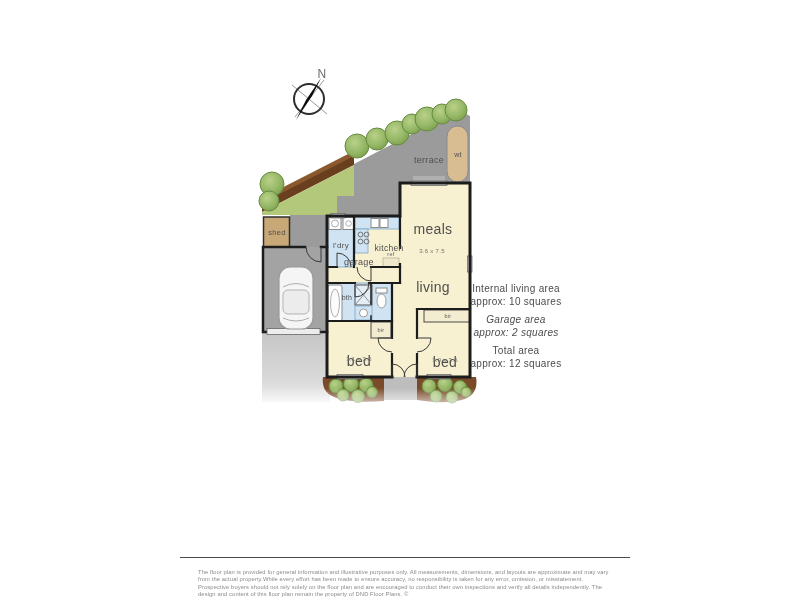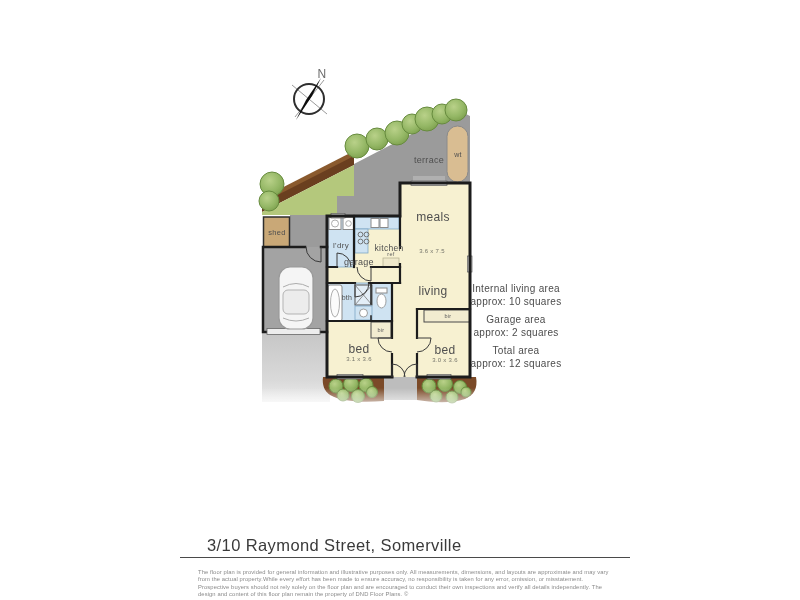--- a/index.html
+++ b/index.html
@@ -3,21 +3,21 @@
 <meta charset="utf-8">
 <style>
   html,body{margin:0;padding:0;background:#fff;}
   .canvas{position:relative;width:800px;height:600px;background:#fff;overflow:hidden;
           font-family:"Liberation Sans",sans-serif;}
   svg{position:absolute;left:0;top:0;}
 
   
   .lbl{position:absolute;transform:translate(-50%,-50%);white-space:nowrap;
        color:var(--label-gray);letter-spacing:.3px;}
-  .s95{font-size:12px;}
+  .s95{font-size:14px;margin-top:12px;}
   .s9{font-size:9px;padding-left:32px;}
   .s85{font-size:8.5px;}
   .s8{font-size:8px;}
   .s75{font-size:7.5px;}
   .s7{font-size:7px;}
   .s6{font-size:6px;color:#74746a;}
   .s55{font-size:5.5px;color:#5c5c5c;}
   .north{font-size:12px;color:#6b6b6b;}
 
   
@@ -216,39 +216,38 @@
   <span class="lbl north" style="left:322px;top:74px;">N</span>
   <span class="lbl s9" style="left:413px;top:160px;">terrace</span>
   <span class="lbl s7" style="left:458px;top:154px;">wt</span>
   <span class="lbl s75" style="left:277px;top:232px;">shed</span>
   <span class="lbl s9" style="left:296px;top:262px;margin-left:47px;">garage</span>
   <span class="lbl s8" style="left:341px;top:245px;">l'dry</span>
   <span class="lbl s85" style="left:389px;top:248px;">kitchen</span>
   <span class="lbl s55" style="left:391px;top:254px;">ref</span>
   <span class="lbl s95" style="left:433px;top:217px;">meals</span>
   <span class="lbl s6" style="left:432px;top:251px;">3.6 x 7.5</span>
-  <span class="lbl s95" style="left:433px;top:291px;">living</span>
+  <span class="lbl s95" style="left:433px;top:275px;">living</span>
   <span class="lbl s7" style="left:347px;top:297px;">bth</span>
   <span class="lbl s55" style="left:381px;top:330px;">bir</span>
   <span class="lbl s95" style="left:359px;top:349px;">bed</span>
   <span class="lbl s6" style="left:359px;top:359px;">3.1 x 3.6</span>
   <span class="lbl s55" style="left:448px;top:316px;">bir</span>
   <span class="lbl s95" style="left:445px;top:350px;">bed</span>
   <span class="lbl s6" style="left:445px;top:360px;">3.0 x 3.6</span>
 
   <div class="area-block" style="top:283px;">
     <div>Internal living area</div>
     <div>approx: 10 squares</div>
   </div>
-  <div class="area-block" style="top:314px;">
+  <div class="area-block" style="top:314px;font-style:italic;">
     <div>Garage area</div>
     <div>approx: 2 squares</div>
   </div>
   <div class="area-block" style="top:345px;">
     <div>Total area</div>
     <div>approx: 12 squares</div>
   </div>
 
-  <div class="address">3/10 Raymond Street, Somerville</div>
   <div class="rule"></div>
   <p class="disclaimer">The floor plan is provided for general information and illustrative purposes only. All measurements, dimensions, and layouts are approximate and may vary from the actual property.While every effort has been made to ensure accuracy, no responsibility is taken for any error, omission, or misstatement. Prospective buyers should not rely solely on the floor plan and are encouraged to conduct their own inspections and verify all details independently. The design and content of this floor plan remain the property of DND Floor Plans. ©</p>
 
 </div>
 
 </body></html>

